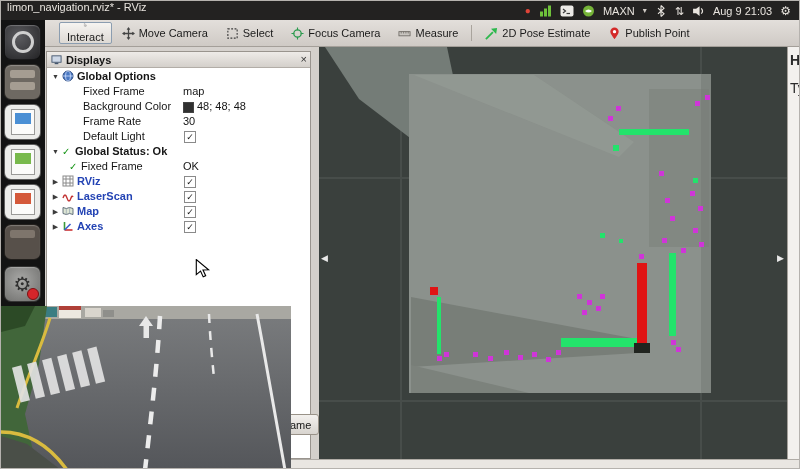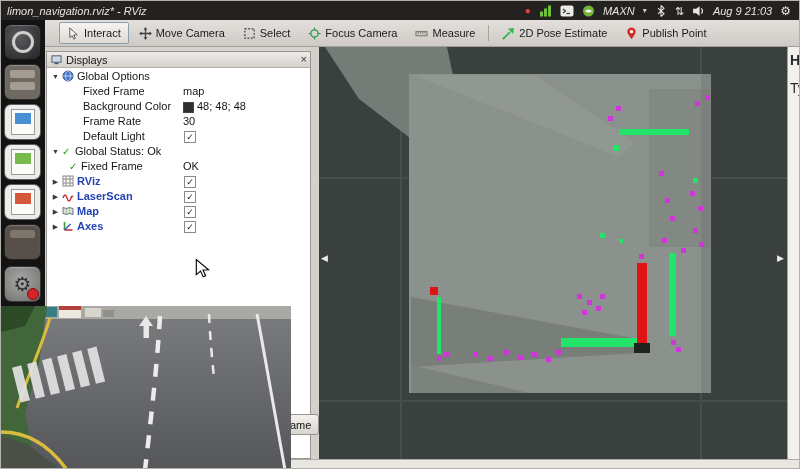--- a/index.html
+++ b/index.html
@@ -1,48 +1,48 @@
 <!DOCTYPE html>
 <html><head>
 <meta charset="utf-8">
 <style>
   html,body{margin:0;padding:0;background:#888;}
   .screen{position:relative;width:800px;height:469px;overflow:hidden;
     font-family:"Liberation Sans","DejaVu Sans",sans-serif;background:#d6d2ce;
     border:1px solid #b5b2ae;box-sizing:border-box;}
   
   .menubar{position:absolute;left:0;top:0;width:100%;height:19px;background:#232221;
-    color:#e8e4de;font-size:11px;display:flex;align-items:center;z-index:40;font-style:italic;}
+    color:#e8e4de;font-size:11px;display:flex;z-index:40;}
   .mb-title{margin-left:6px;white-space:nowrap;}
   .tray{position:absolute;right:8px;top:0;height:19px;display:flex;align-items:center;gap:8px;}
   .tico{display:inline-flex;align-items:center;justify-content:center;height:14px;line-height:14px;}
   .rec{color:#e04438;font-size:10px;}
   .caret{font-size:8px;color:#cfcbc5;}
   .gear{font-size:12px;color:#e8e4de;}
   
   .toolbar{position:absolute;left:0;top:19px;width:100%;height:27px;
     background:linear-gradient(#e3dfdb,#cfcac5);border-bottom:1px solid #a49f99;
     display:flex;align-items:center;padding-left:58px;box-sizing:border-box;gap:2px;z-index:1;}
   .tbtn{display:inline-flex;align-items:center;gap:4px;height:20px;padding:0 7px;
     font-size:11px;color:#1b1b1b;border:1px solid transparent;border-radius:2px;white-space:nowrap;}
-  .tbtn.active{background:linear-gradient(#f6f4f1,#ddd9d4);border:1px solid #8b9db0;}
+  .tbtn.active{background:linear-gradient(#f6f4f1,#ddd9d4);border:1px solid #8b9db0;flex-direction:column;}
   .tsep{width:1px;height:16px;background:#a9a49d;margin:0 3px;}
   
   .displays{position:absolute;left:45px;top:50px;width:265px;height:408px;background:#ffffff;
     border:1px solid #99948e;box-sizing:border-box;z-index:2;font-size:11px;color:#151515;}
   .dhead{position:absolute;left:0;top:0;right:0;height:15px;
     background:linear-gradient(#eeebe8,#d4d0cb);border-bottom:1px solid #b2ada7;
     display:flex;align-items:center;gap:4px;padding-left:4px;}
   .dclose{position:absolute;right:3px;top:0px;font-size:11px;color:#333;line-height:14px;}
   .trow{position:absolute;left:0;width:100%;height:15px;line-height:15px;}
   .exp{position:absolute;left:4px;top:0;font-size:7px;color:#3c3c3c;width:9px;text-align:center;}
   .ricon{position:absolute;left:15px;top:1px;width:12px;height:12px;}
   .rlabel{position:absolute;left:30px;white-space:nowrap;}
   .rlabel.l1{left:36px;}
-  .b{font-weight:normal;}
+  .b{font-weight:bold;}
   .blue{color:#2343b4;font-weight:bold;}
   .rvalue{position:absolute;left:136px;white-space:nowrap;}
   .cbox{position:absolute;left:137px;top:2px;width:10px;height:10px;border:1px solid #8a8a8a;
     background:#fff;font-size:9px;line-height:10px;text-align:center;color:#1c1c1c;font-weight:bold;}
   .swatch{position:absolute;left:136px;top:3px;width:9px;height:9px;border:1px solid #444;}
   .statuscheck{position:absolute;color:#169416;font-weight:bold;font-size:10px;}
   .dbtn{position:absolute;left:215px;top:362px;height:19px;width:55px;font-size:11px;
     background:linear-gradient(#f3f1ee,#d8d4cf);border:1px solid #999288;border-radius:3px;
     display:inline-flex;align-items:center;justify-content:center;}
   

